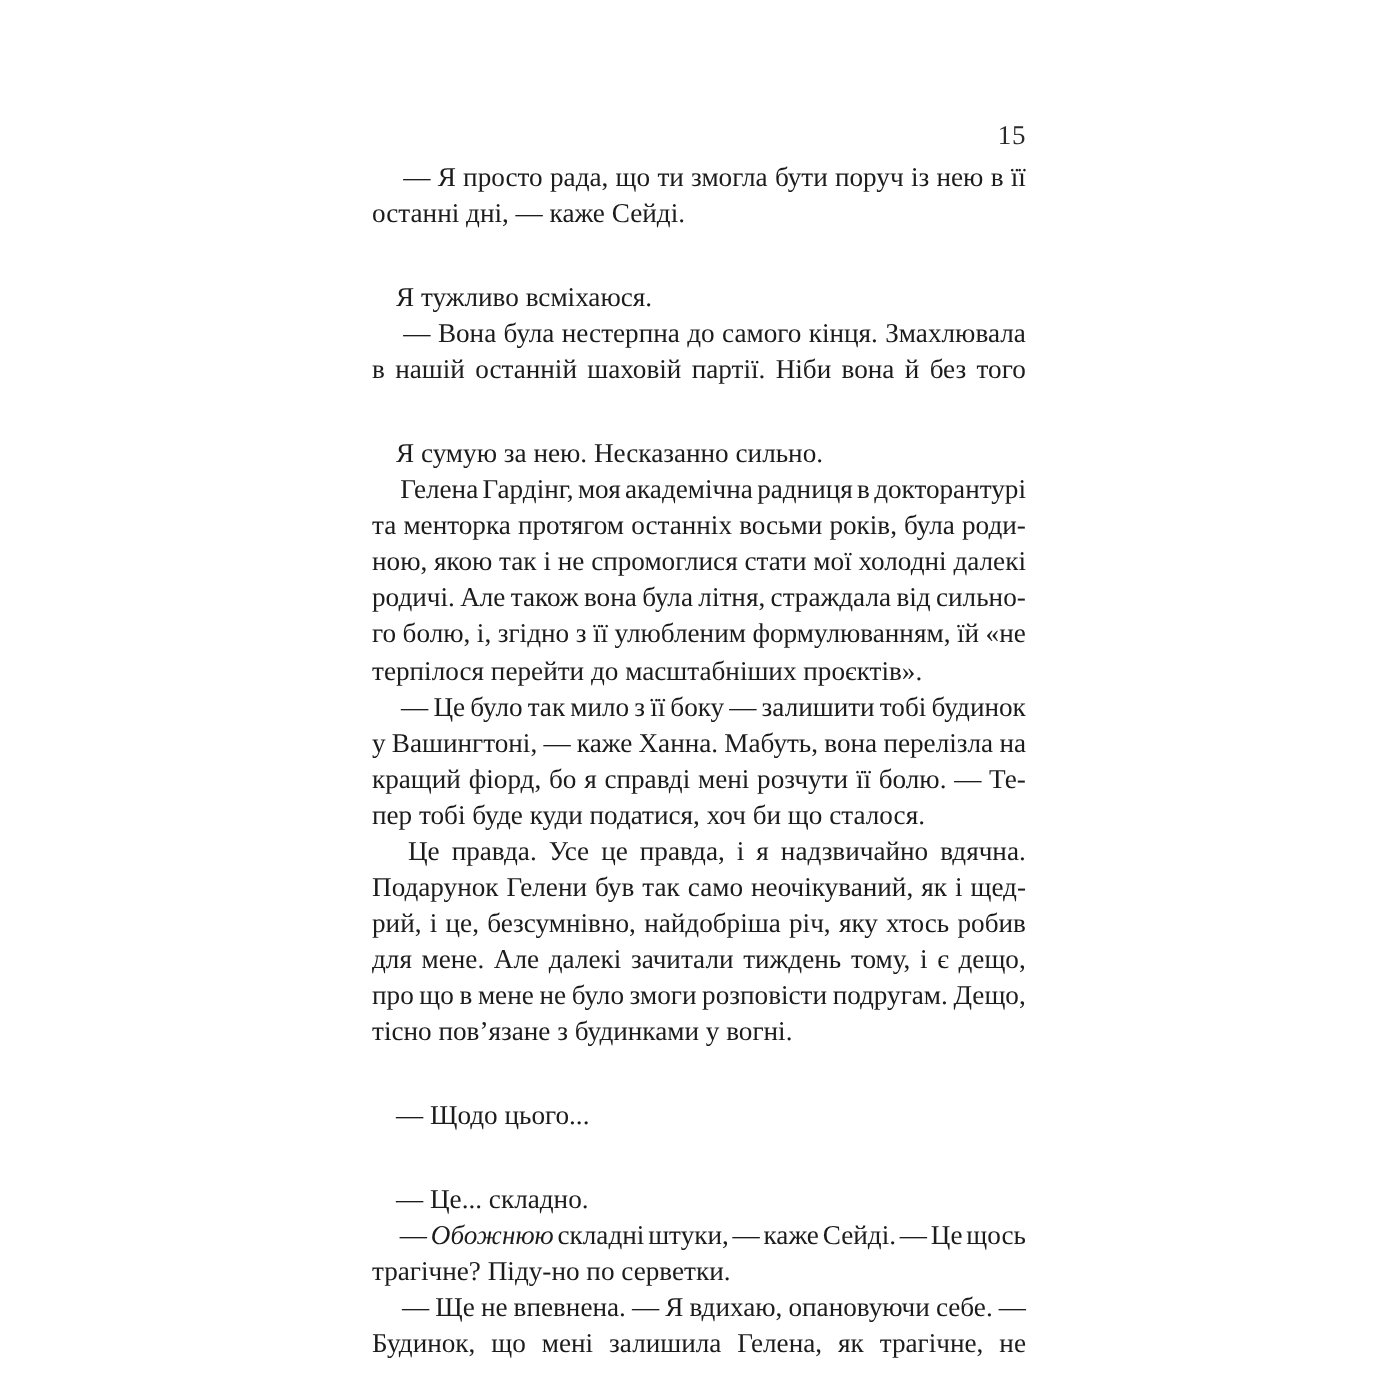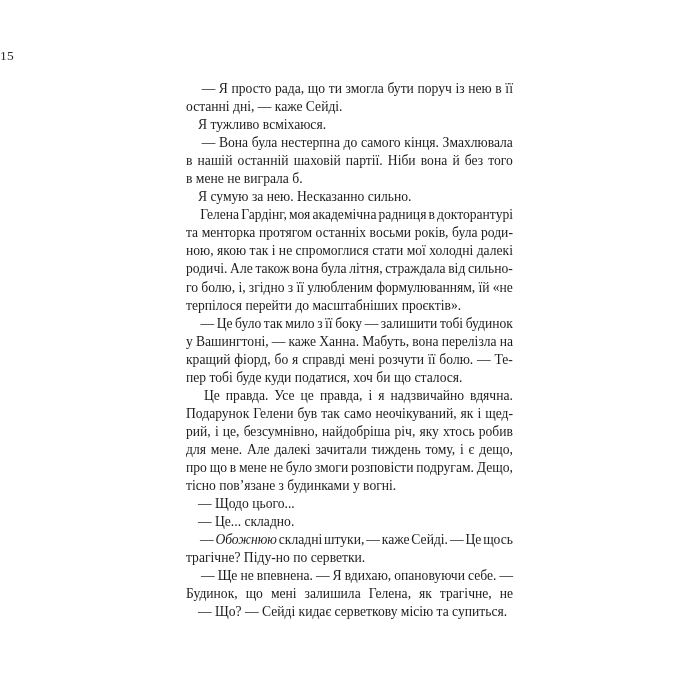--- a/index.html
+++ b/index.html
@@ -20,23 +20,24 @@
     position: relative;
     width: 700px;
     height: 700px;
     box-sizing: border-box;
     background: #ffffff;
   }
 
   
   .folio {
     position: absolute;
-    top: 48px;
+    top: 60px;
     left: 0;
     width: 513px;
+    text-align: right;
     font-size: 13.5px;
     letter-spacing: 0.3px;
     color: #2a2a2a;
   }
 
   .textblock {
     position: absolute;
     top: 80px;
     left: 186px;
     width: 327px;
@@ -47,20 +48,21 @@
     display: block;
     font-size: 13.6px;
     line-height: 18.05px;
     color: #1c1c1c;
     white-space: pre;
     font-kerning: normal;
   }
 
   .line.indent {
     text-indent: 12px;
+    margin-top: 24px;
   }
 
   
   .line.just {
     display: flex;
     justify-content: space-between;
   }
   .line.just > span.w {
     white-space: pre;
   }
@@ -80,21 +82,20 @@
       <div>
         <div class="line just"><span style="width: 12px; flex: 0 0 12px;"></span><span class="w">—</span><span class="w">Я</span><span class="w">просто</span><span class="w">рада,</span><span class="w">що</span><span class="w">ти</span><span class="w">змогла</span><span class="w">бути</span><span class="w">поруч</span><span class="w">із</span><span class="w">нею</span><span class="w">в</span><span class="w">її</span></div>
         <div class="line">останні дні, — каже Сейді.</div>
       </div>
       <div>
         <div class="line indent">Я тужливо всміхаюся.</div>
       </div>
       <div>
         <div class="line just"><span style="width: 12px; flex: 0 0 12px;"></span><span class="w">—</span><span class="w">Вона</span><span class="w">була</span><span class="w">нестерпна</span><span class="w">до</span><span class="w">самого</span><span class="w">кінця.</span><span class="w">Змахлювала</span></div>
         <div class="line just"><span class="w">в</span><span class="w">нашій</span><span class="w">останній</span><span class="w">шаховій</span><span class="w">партії.</span><span class="w">Ніби</span><span class="w">вона</span><span class="w">й</span><span class="w">без</span><span class="w">того</span></div>
-        <div class="line">в мене не виграла б.</div>
       </div>
       <div>
         <div class="line indent">Я сумую за нею. Несказанно сильно.</div>
       </div>
       <div>
         <div class="line just"><span style="width: 12px; flex: 0 0 12px;"></span><span class="w">Гелена</span><span class="w">Гардінг,</span><span class="w">моя</span><span class="w">академічна</span><span class="w">радниця</span><span class="w">в</span><span class="w">докторантурі</span></div>
         <div class="line just"><span class="w">та</span><span class="w">менторка</span><span class="w">протягом</span><span class="w">останніх</span><span class="w">восьми</span><span class="w">років,</span><span class="w">була</span><span class="w">роди-</span></div>
         <div class="line just"><span class="w">ною,</span><span class="w">якою</span><span class="w">так</span><span class="w">і</span><span class="w">не</span><span class="w">спромоглися</span><span class="w">стати</span><span class="w">мої</span><span class="w">холодні</span><span class="w">далекі</span></div>
         <div class="line just"><span class="w">родичі.</span><span class="w">Але</span><span class="w">також</span><span class="w">вона</span><span class="w">була</span><span class="w">літня,</span><span class="w">страждала</span><span class="w">від</span><span class="w">сильно-</span></div>
         <div class="line just"><span class="w">го</span><span class="w">болю,</span><span class="w">і,</span><span class="w">згідно</span><span class="w">з</span><span class="w">її</span><span class="w">улюбленим</span><span class="w">формулюванням,</span><span class="w">їй</span><span class="w">«не</span></div>

